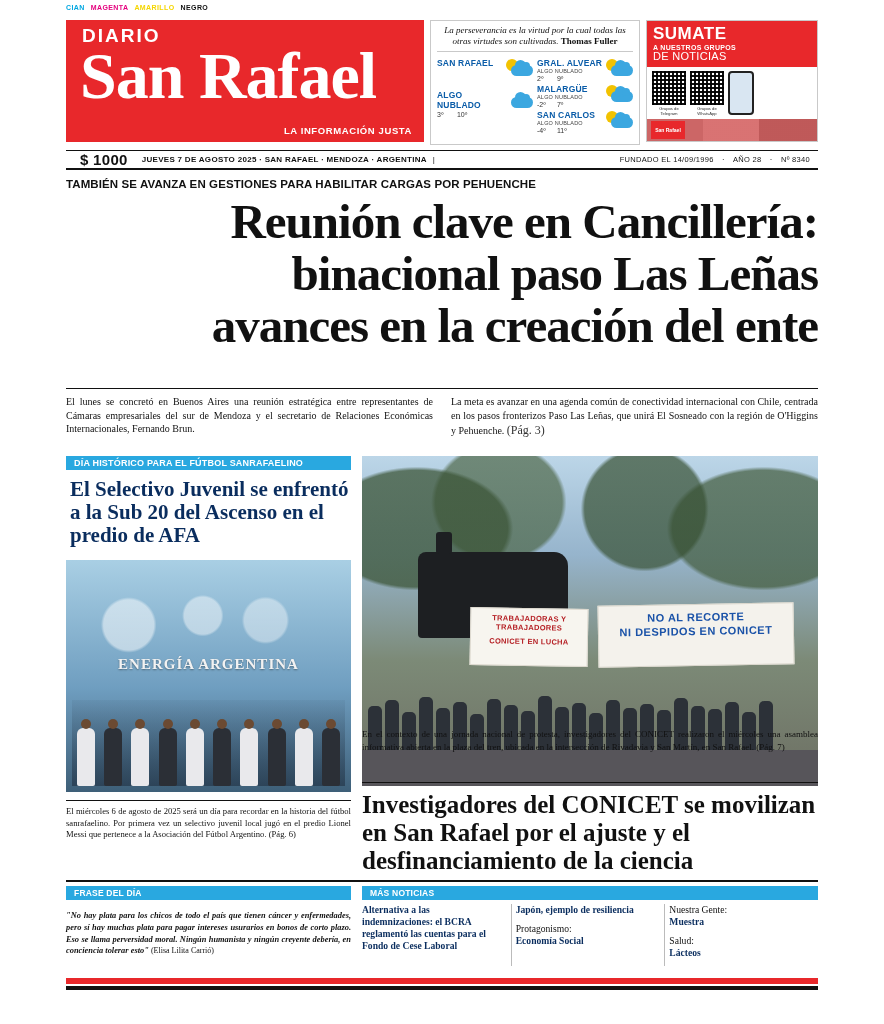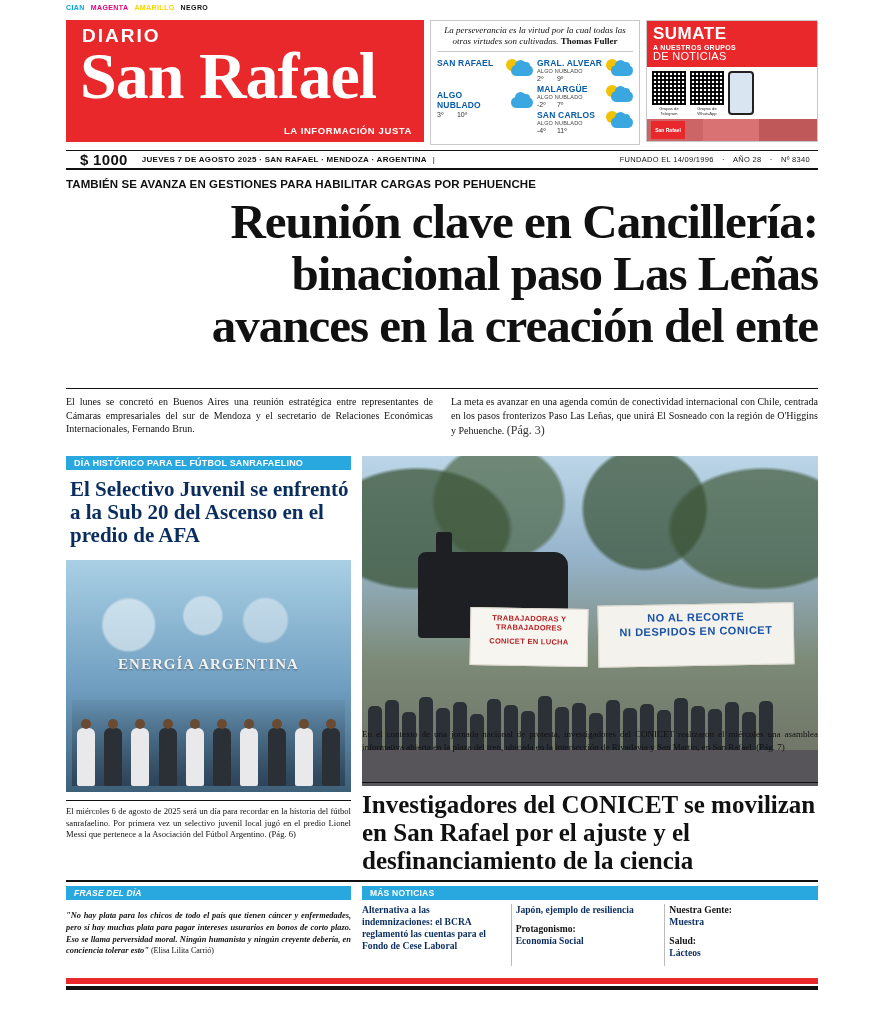--- a/index.html
+++ b/index.html
@@ -219,36 +219,36 @@
     font-family:"Liberation Serif", serif; font-weight:bold;
     font-size:25px; line-height:1.12; border-top:1px solid #111; padding-top:8px;
   }
 
   
   .bottom-rule { position:absolute; left:66px; top:880px; width:752px; height:2px; background:#111;}
   .bband {
     position:absolute; top:886px; height:14px; background:#29a8e0; color:#fff;
     font-size:8.5px; font-weight:bold; letter-spacing:.2px; padding:2px 0 0 8px;
   }
-  .bband.a { left:66px; width:285px;font-style:italic; }
+  .bband.a { left:66px; width:285px; }
   .bband.b { left:362px; width:456px; }
   .quote-bottom {
     position:absolute; left:66px; top:906px; width:285px;
     font-family:"Liberation Serif", serif; font-size:8.4px; line-height:1.4;
     font-style:italic; font-weight:bold; text-align:justify; padding-top:4px;
   }
   .quote-bottom .author { font-style:normal; font-weight:normal; font-size:8px;}
   .briefs {
     position:absolute; left:362px; top:904px; width:456px; display:flex; gap:4px;
   }
   .briefs .col { flex:1; padding-right:8px; }
   .briefs .col.b1 { border-right:1px solid #bbb; }
   .briefs .col.b2 { border-right:1px solid #bbb; }
   .brief-item { font-family:"Liberation Serif", serif; font-size:9.6px; line-height:1.25; margin-bottom:7px;}
-  .brief-item .k { font-weight:bold; }
+  .brief-item .k { font-weight:normal; }
   .brief-item .v { font-weight:bold; color:#0a2d5e; }
   .brief-item.blue { color:#0a2d5e; font-weight:bold; }
   .footer-bars { position:absolute; left:66px; top:978px; width:752px; }
   .fb1 { height:6px; background:#e8282b; }
   .fb2 { height:4px; background:#111; margin-top:2px;}
 </style>
 </head>
 <body>
 
 <div class="page">

